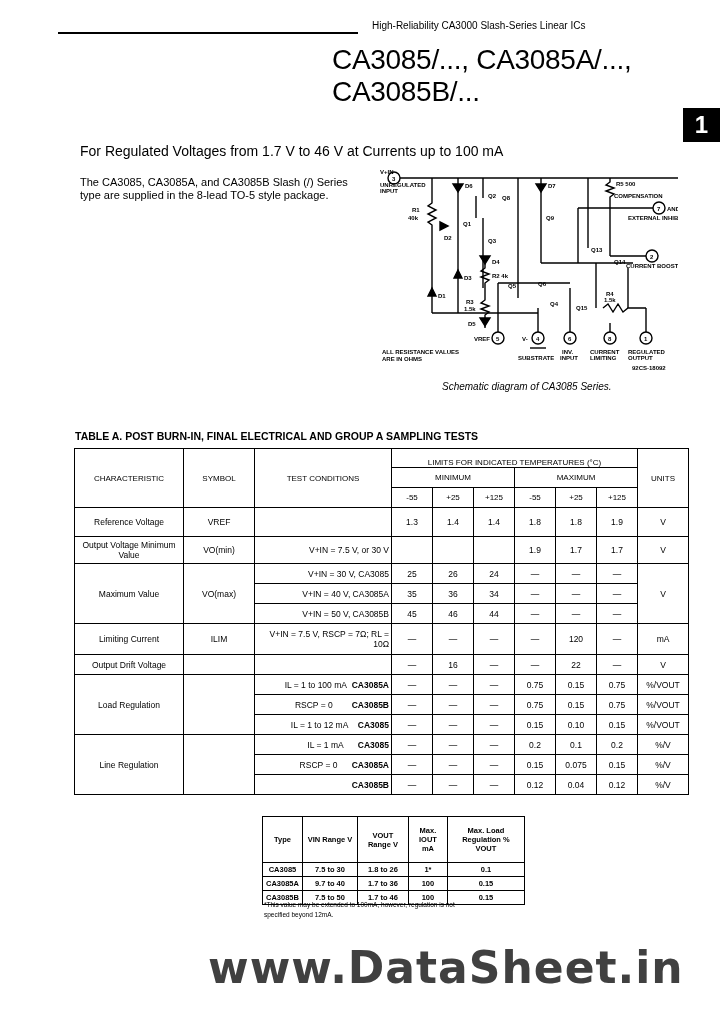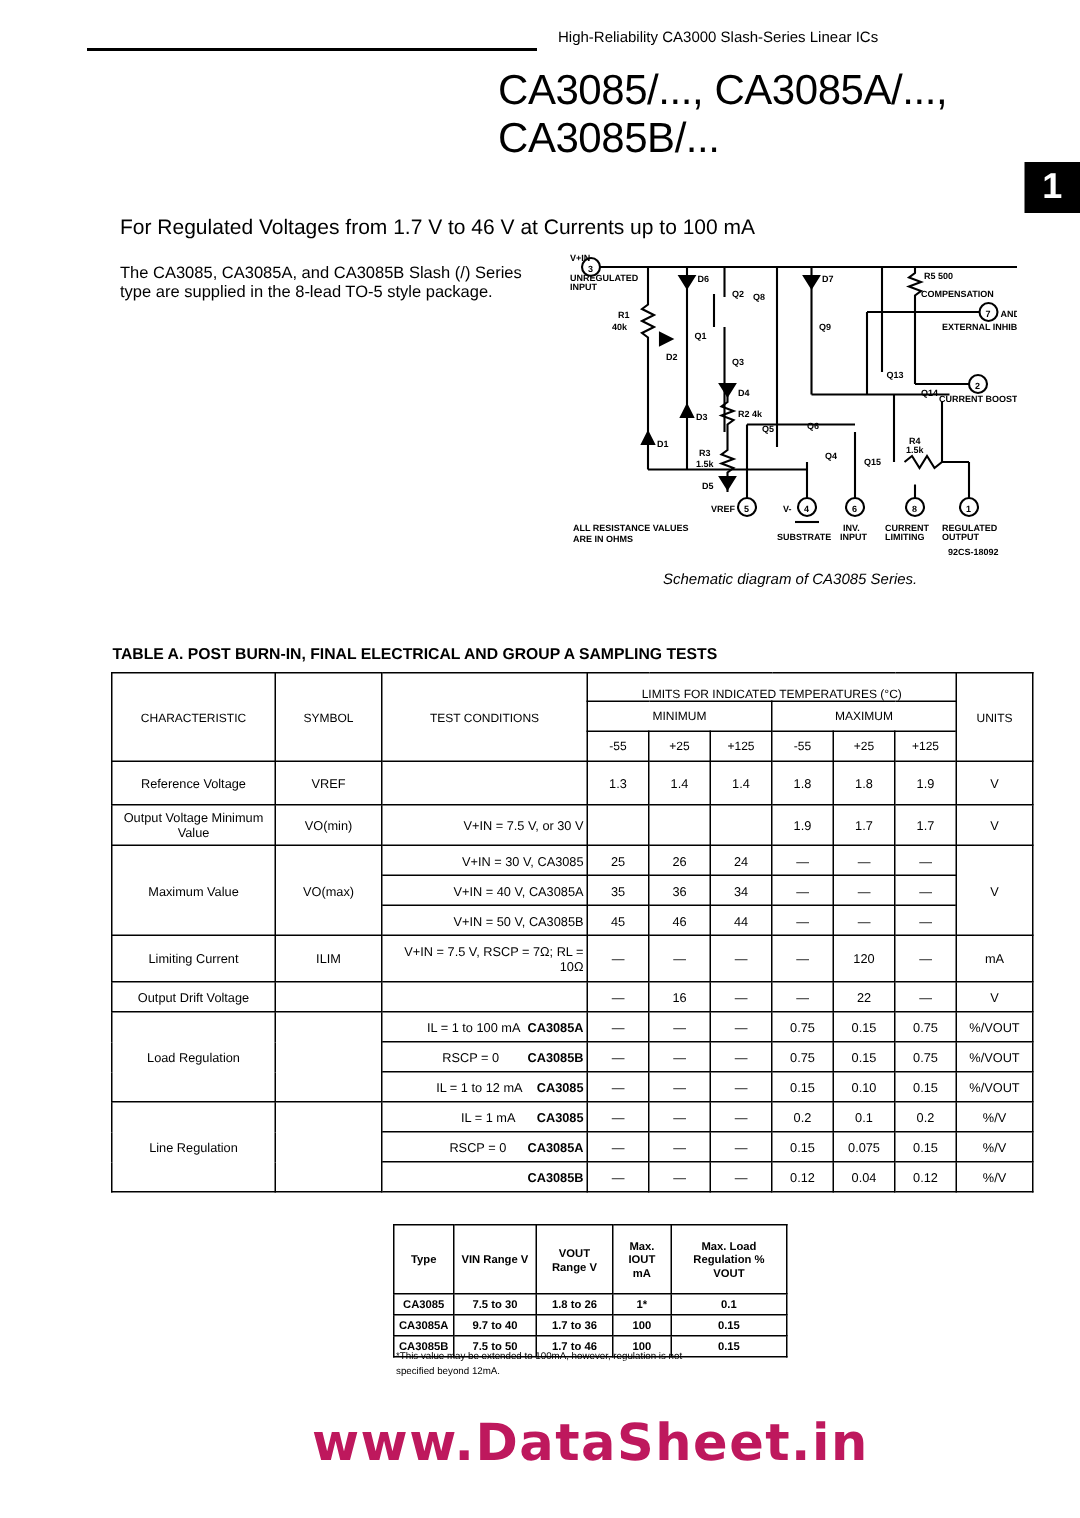--- a/index.html
+++ b/index.html
@@ -15,21 +15,21 @@
   .schem{left:378px;top:168px;width:300px;height:210px;}
   .schem-caption{left:442px;top:381px;font-size:10px;font-style:italic;}
   .table-title{left:75px;top:430px;font-size:10.5px;font-weight:bold;text-align:right;}
   table.ta{position:absolute;left:74px;top:448px;border-collapse:collapse;font-size:8.5px;}
   table.ta td{border:1px solid #000;text-align:center;padding:0 2px;height:19px;}
   table.ta .hd{font-weight:normal;font-size:8px;}
   table.ta .left{text-align:right;}
   table.sm{position:absolute;left:262px;top:816px;border-collapse:collapse;font-size:7.5px;font-weight:bold;}
   table.sm td{border:1px solid #000;text-align:center;padding:0 3px;height:13px;}
   .footnote{left:264px;top:900px;font-size:6.5px;line-height:10px;}
-  .watermark{left:208px;top:942px;font-size:34px;font-weight:bold;color:#be185d;font-family:"DejaVu Sans",sans-serif;letter-spacing:1px;}
+  .watermark{left:208px;top:942px;font-size:44px;font-weight:bold;color:#404040;font-family:"DejaVu Sans",sans-serif;letter-spacing:1px;}
   .lbl{font-size:6px;fill:#000;font-family:"Liberation Sans",sans-serif;font-weight:bold;}
 </style>
 </head>
 <body>
 
 <div class="abs hdr-line"></div>
 <div class="abs hdr-series">High-Reliability CA3000 Slash-Series Linear ICs</div>
 <div class="abs hdr-parts">CA3085/..., CA3085A/..., CA3085B/...</div>
 <div class="abs tab-num">1</div>
 

